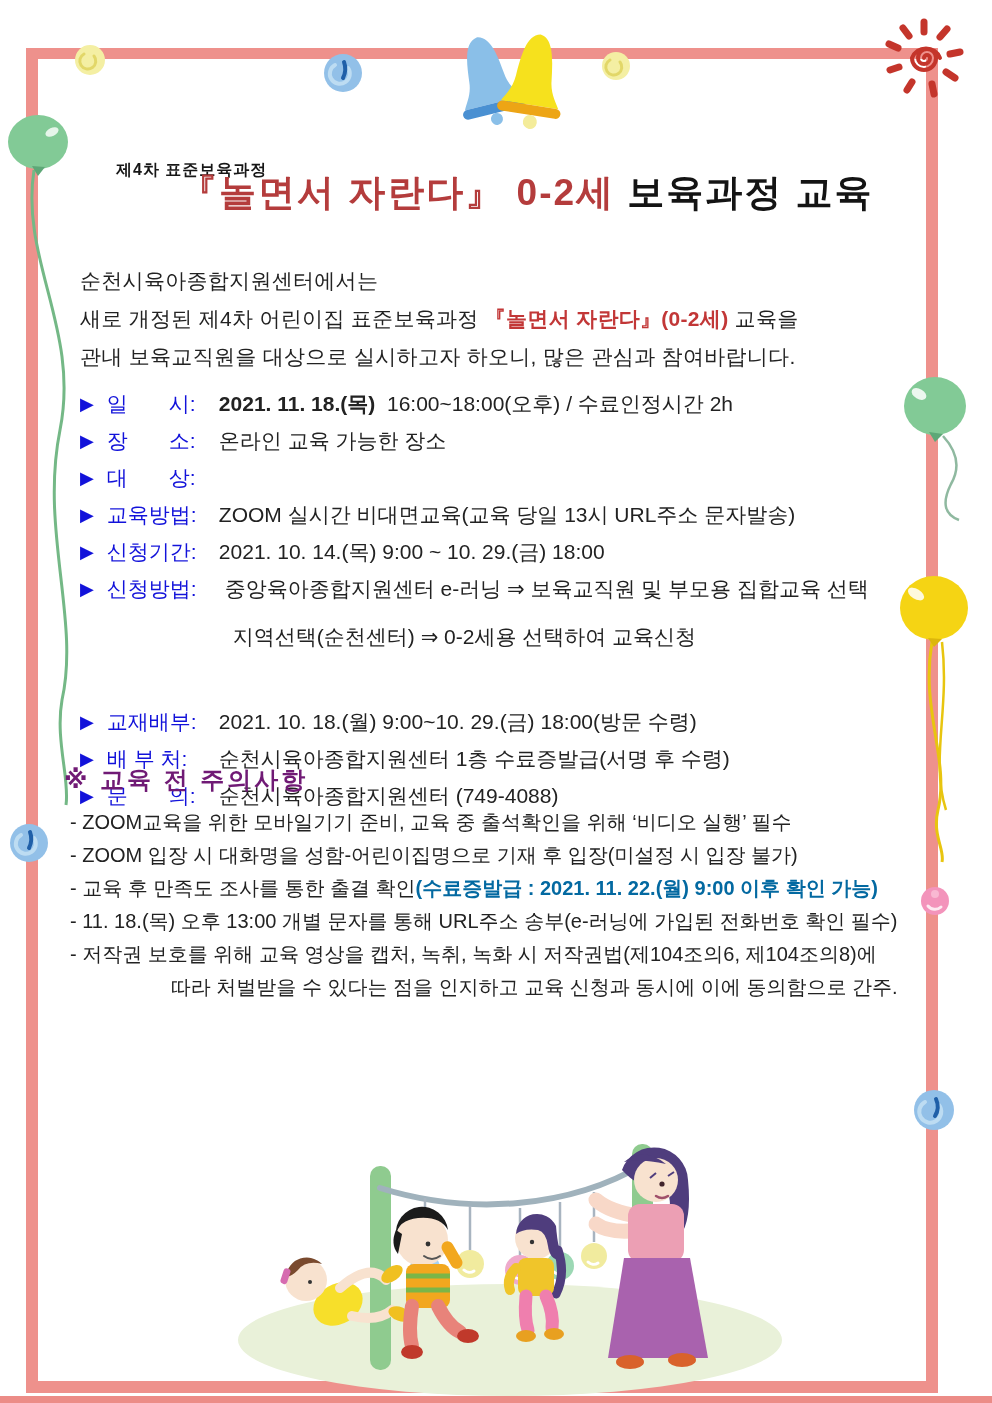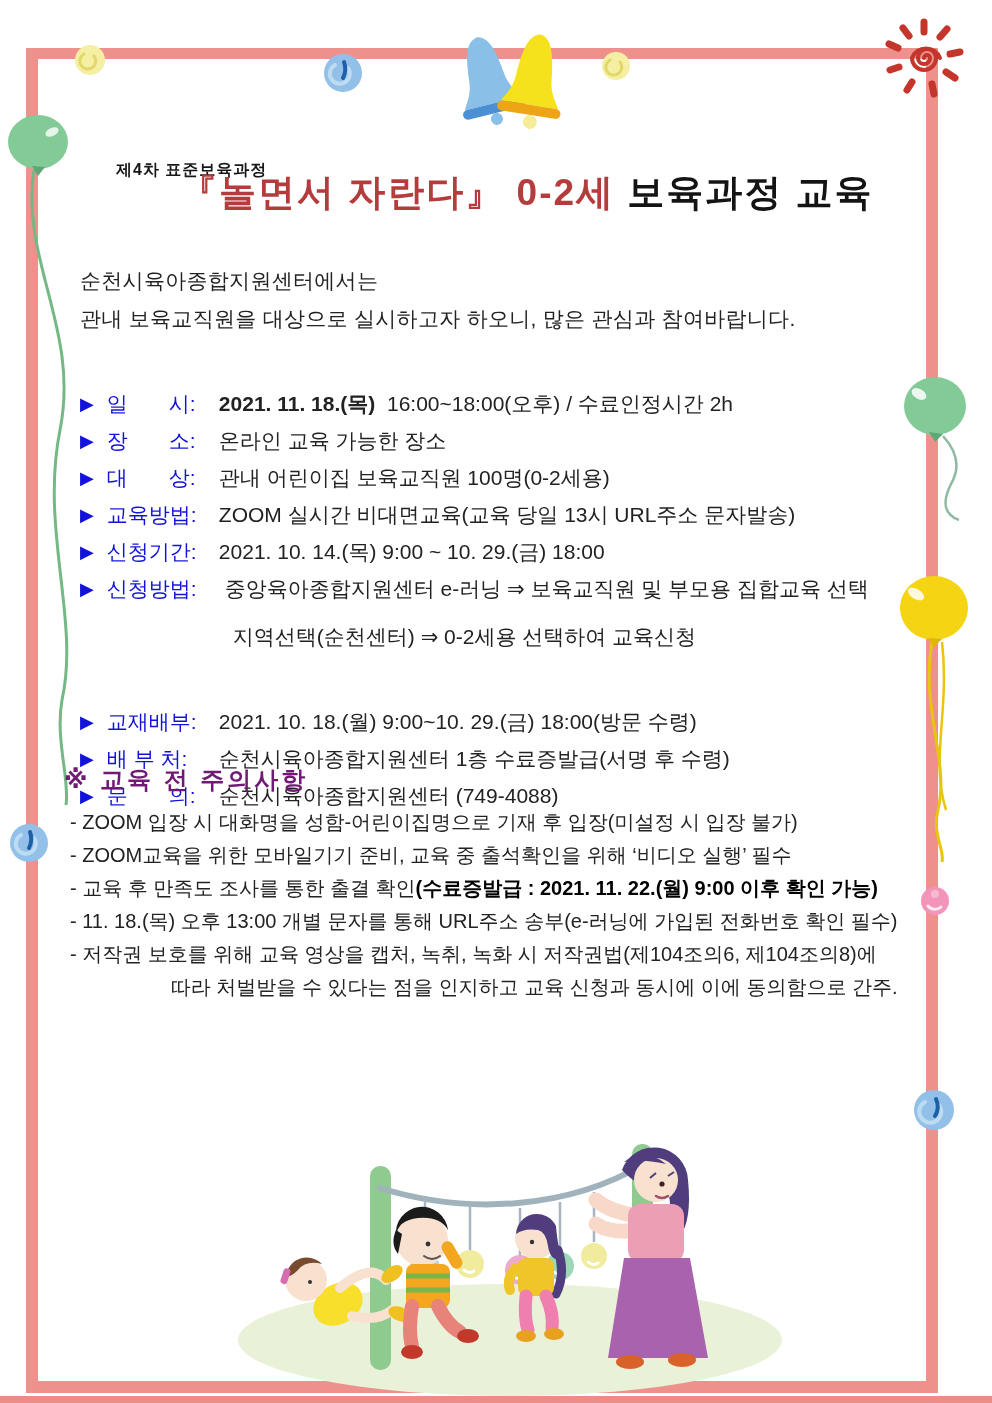--- a/index.html
+++ b/index.html
@@ -27,21 +27,21 @@
   .info-row{display:flex;align-items:flex-start;margin-bottom:13px;line-height:24px;}
   .marker{color:#1212da;font-size:18px;margin-right:13px;line-height:24px;flex:none;}
   .label{color:#1212da;width:112px;flex:none;white-space:pre;}
   .value{color:#222;white-space:pre;}
   .value .strong{font-weight:bold;}
   .value2{padding-left:14px;white-space:pre;}
   .notes-heading{position:absolute;left:64px;top:764px;font-size:24px;font-weight:bold;
                  color:#701a75;letter-spacing:3px;}
   .notes{position:absolute;left:70px;top:806px;font-size:20px;line-height:33px;color:#222;}
   .note-row{white-space:nowrap;}
-  .note-row .highlight{color:#000000;font-weight:bold;}
+  .note-row .highlight{color:#0369a1;font-weight:bold;}
   .note-line2{padding-left:17px;text-align:right;}
 </style>
 </head>
 <body>
 
 <div class="page">
 
   <div class="fr fr-top"></div>
   <div class="fr fr-left"></div>
   <div class="fr fr-right"></div>
@@ -124,38 +124,38 @@
     <circle cx="24" cy="24" r="20" fill="#92c0e8"></circle>
     <path d="M15 16 a11 11 0 1 0 14 3" fill="none" stroke="#bddcf2" stroke-width="4" stroke-linecap="round"></path>
     <path d="M26 13 q4 9 -1 17" fill="none" stroke="#1f5fa8" stroke-width="4" stroke-linecap="round"></path>
   </svg>
 
   <div class="category">제4차 표준보육과정</div>
   <div class="title"><span class="t-red">『놀면서 자란다』 0-2세</span><span class="t-black"> 보육과정 교육</span></div>
 
   <div class="intro">
     <div>순천시육아종합지원센터에서는</div>
+    <div><span>새로 개정된 제4차 어린이집 표준보육과정 </span><span class="red">『놀면서 자란다』(0-2세)</span><span> 교육을</span></div>
     <div>관내 보육교직원을 대상으로 실시하고자 하오니, 많은 관심과 참여바랍니다.</div>
   </div>
 
   <div class="info">
     <div class="info-row">
       <span class="marker">▶</span>
       <span class="label">일       시:</span>
       <span class="value"><span class="strong">2021. 11. 18.(목)</span><span>  16:00~18:00(오후) / 수료인정시간 2h</span></span>
     </div>
     <div class="info-row">
       <span class="marker">▶</span>
       <span class="label">장       소:</span>
       <span class="value"><span>온라인 교육 가능한 장소</span></span>
     </div>
     <div class="info-row">
       <span class="marker">▶</span>
       <span class="label">대       상:</span>
-      <span class="value"><span>관내 어린이집 보육교직원 100명(0-2세용)</span></span>
     </div>
     <div class="info-row">
       <span class="marker">▶</span>
       <span class="label">교육방법:</span>
       <span class="value"><span>ZOOM 실시간 비대면교육(교육 당일 13시 URL주소 문자발송)</span></span>
     </div>
     <div class="info-row">
       <span class="marker">▶</span>
       <span class="label">신청기간:</span>
       <span class="value"><span>2021. 10. 14.(목) 9:00 ~ 10. 29.(금) 18:00</span></span>
@@ -179,22 +179,22 @@
     </div>
     <div class="info-row">
       <span class="marker">▶</span>
       <span class="label">문       의:</span>
       <span class="value"><span>순천시육아종합지원센터 (749-4088)</span></span>
     </div>
   </div>
 
   <div class="notes-heading">※ 교육 전 주의사항</div>
   <div class="notes">
+    <div class="note-row"><span>- ZOOM교육을 위한 모바일기기 준비, 교육 중 출석확인을 위해 ‘비디오 실행’ 필수</span></div>
     <div class="note-row"><span>- ZOOM 입장 시 대화명을 성함-어린이집명으로 기재 후 입장(미설정 시 입장 불가)</span></div>
-    <div class="note-row"><span>- ZOOM교육을 위한 모바일기기 준비, 교육 중 출석확인을 위해 ‘비디오 실행’ 필수</span></div>
     <div class="note-row"><span>- 교육 후 만족도 조사를 통한 출결 확인</span><span class="highlight">(수료증발급 : 2021. 11. 22.(월) 9:00 이후 확인 가능)</span></div>
     <div class="note-row"><span>- 11. 18.(목) 오후 13:00 개별 문자를 통해 URL주소 송부(e-러닝에 가입된 전화번호 확인 필수)</span></div>
     <div class="note-row"><span>- 저작권 보호를 위해 교육 영상을 캡처, 녹취, 녹화 시 저작권법(제104조의6, 제104조의8)에</span>
       <div class="note-line2">따라 처벌받을 수 있다는 점을 인지하고 교육 신청과 동시에 이에 동의함으로 간주.</div>
     </div>
   </div>
 
   <svg class="deco" style="left:220px;top:1118px;" width="580" height="278" viewBox="0 0 580 278">
     <ellipse cx="290" cy="222" rx="272" ry="56" fill="#e9f1d9"></ellipse>
 

